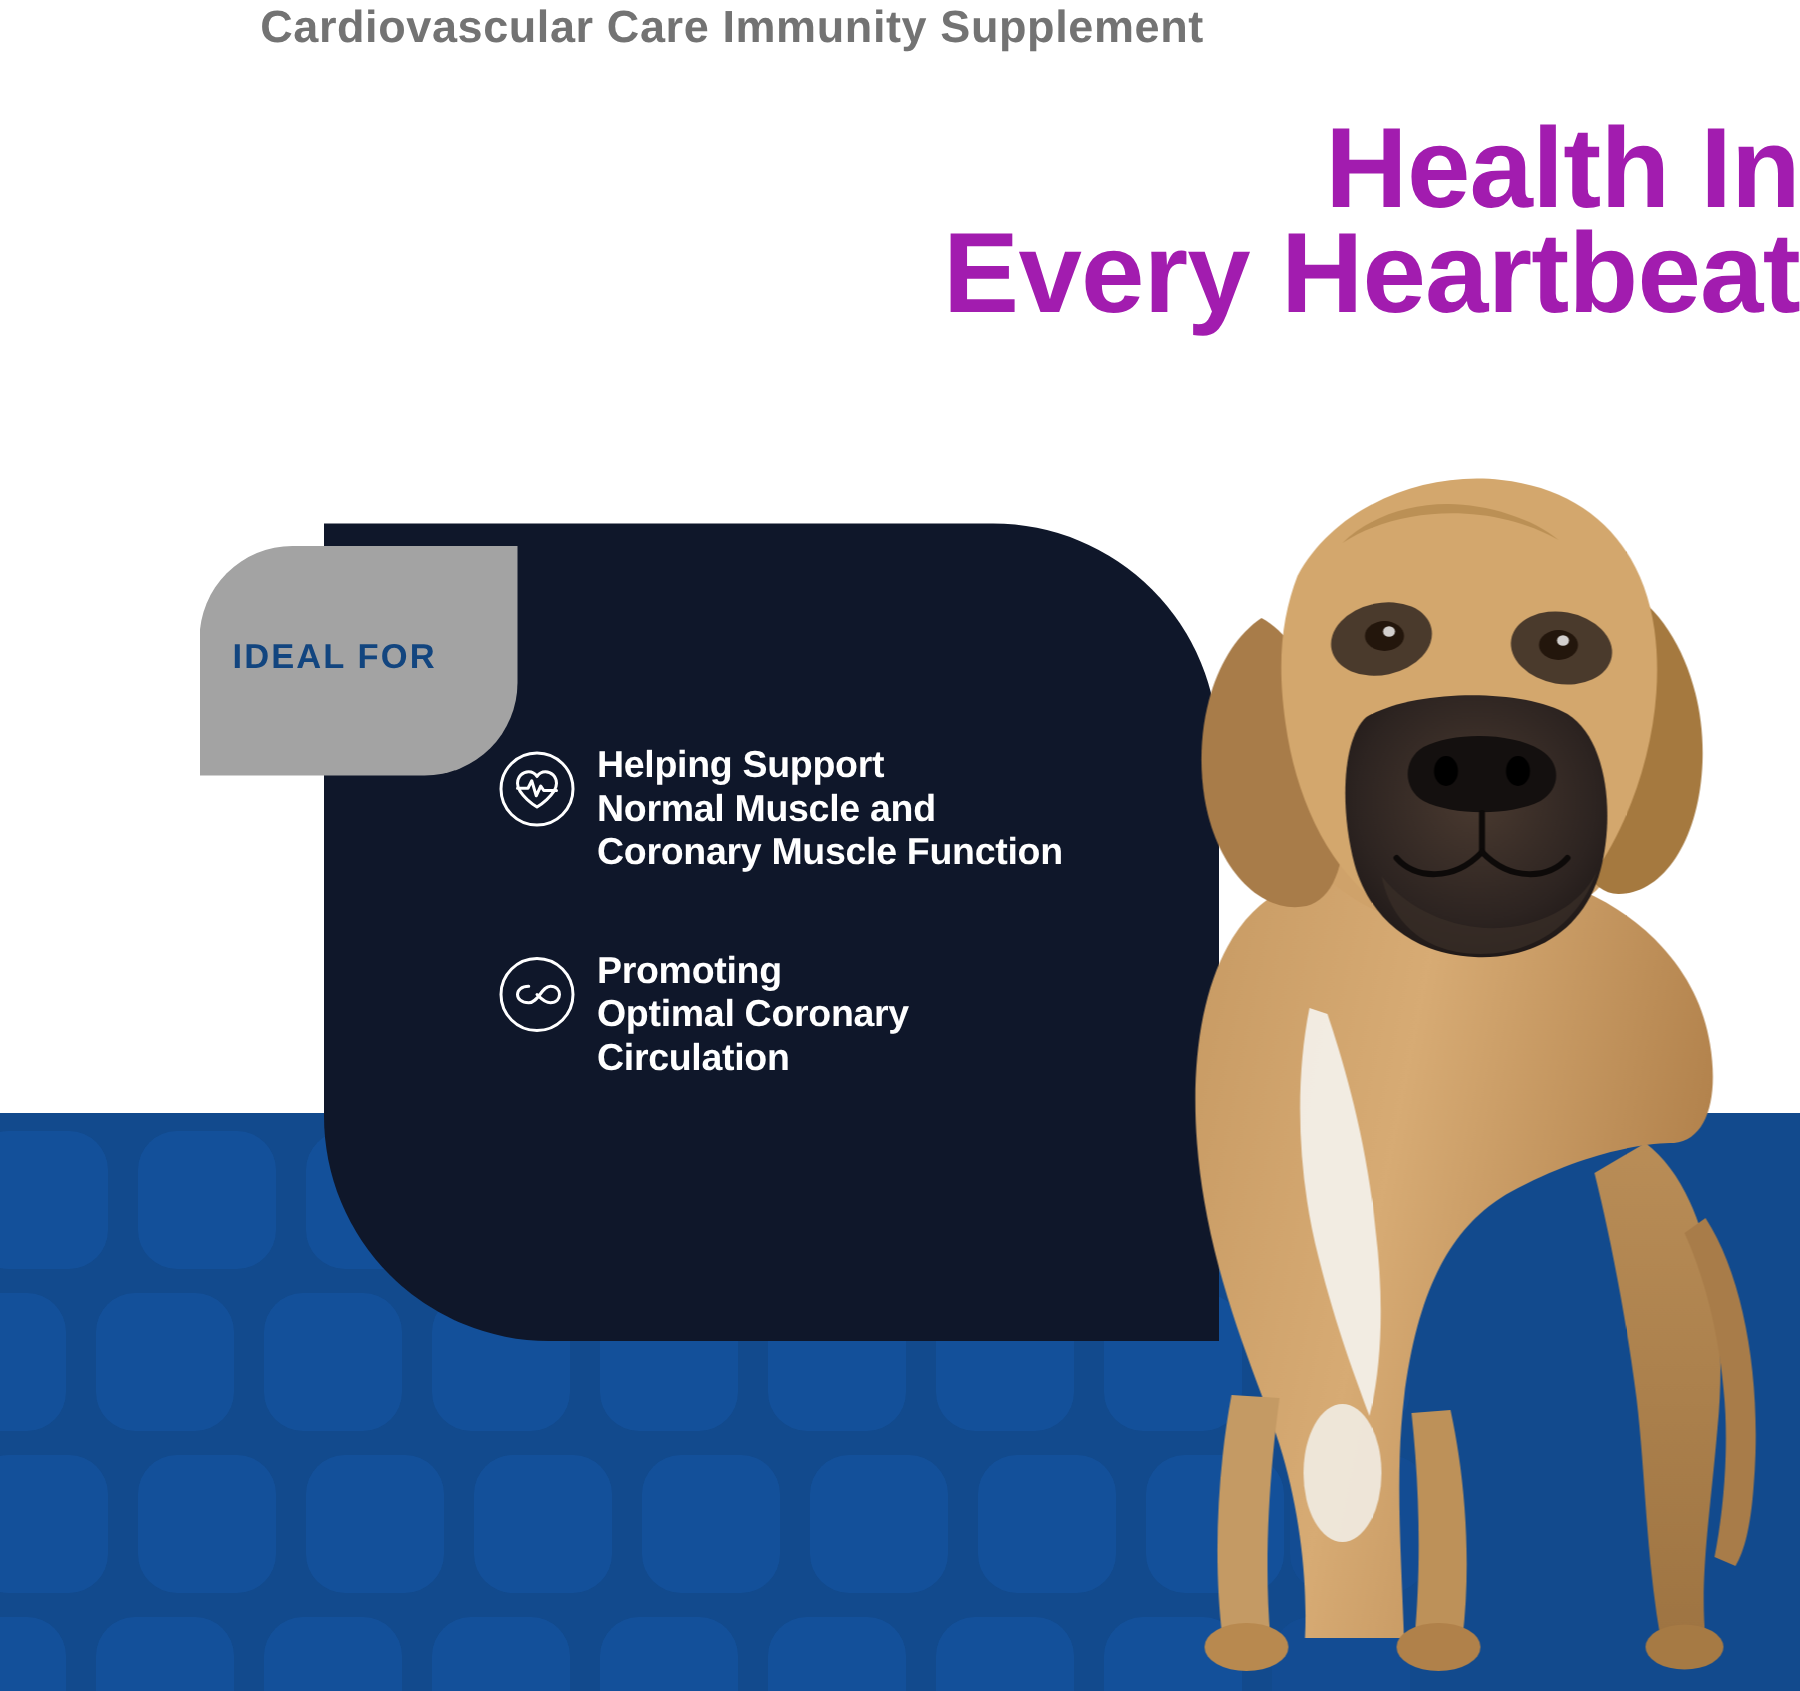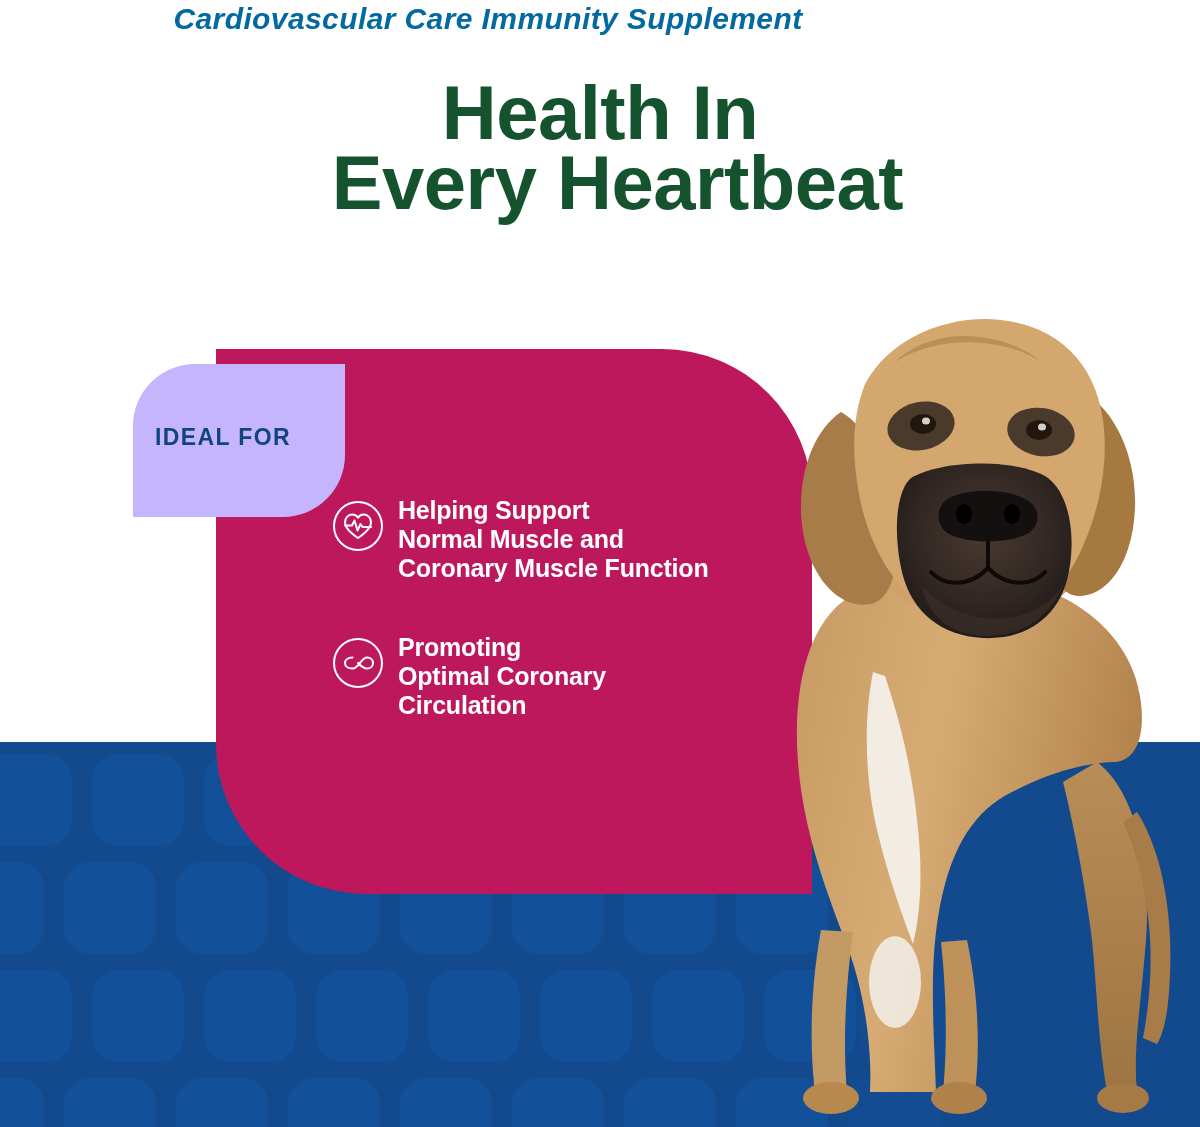--- a/index.html
+++ b/index.html
@@ -18,34 +18,33 @@
     background: #ffffff;
   }
 
   
   .eyebrow {
     position: absolute;
     top: 2px;
     left: 0;
     width: 976px;
     text-align: center;
-    font-style: italic;
     font-weight: bold;
     font-size: 30px;
     letter-spacing: 0.4px;
-    color: #0369a1;
+    color: #737373;
     font-family: "Liberation Sans", sans-serif;
   }
   .headline {
     position: absolute;
     top: 78px;
     left: 0;
     width: 1200px;
-    text-align: center;
-    color: #14532d;
+    text-align: right;
+    color: #a21caf;
     font-weight: bold;
     font-size: 76px;
     line-height: 0.92;
     letter-spacing: -0.5px;
   }
   .headline .l1 { display: block; }
   .headline .l2 { display: block; padding-left: 35px; }
 
   
   .blue-band {
@@ -62,42 +61,42 @@
     inset: 0;
   }
 
   
   .ideal-tab {
     position: absolute;
     left: 133px;
     top: 364px;
     width: 212px;
     height: 153px;
-    background: #c4b5fd;
+    background: #a3a3a3;
     border-radius: 62px 0 62px 0;
     z-index: 3;
   }
   .ideal-tab .label {
     position: absolute;
     left: 22px;
     top: 60px;
     color: #12457f;
     font-weight: bold;
     font-size: 23px;
     letter-spacing: 1.4px;
   }
 
   
   .yellow-panel {
     position: absolute;
     left: 216px;
     top: 349px;
     width: 596px;
     height: 545px;
-    background: #be185d;
+    background: #0f172a;
     border-radius: 0 150px 0 150px;
     z-index: 2;
   }
 
   .benefits {
     position: absolute;
     left: 116px;
     top: 145px;
     width: 470px;
   }

